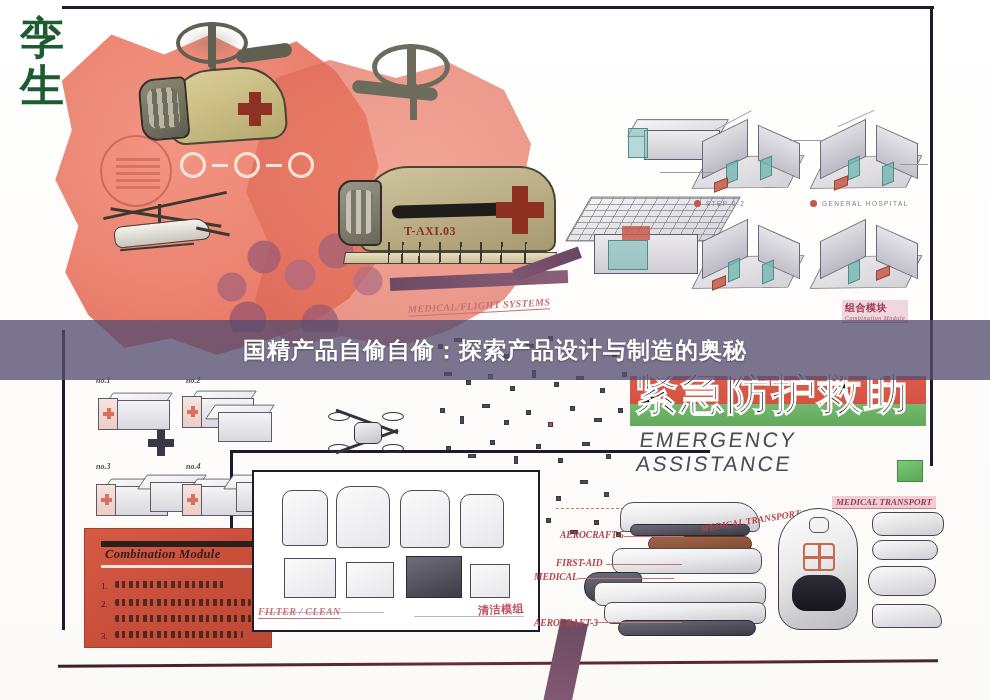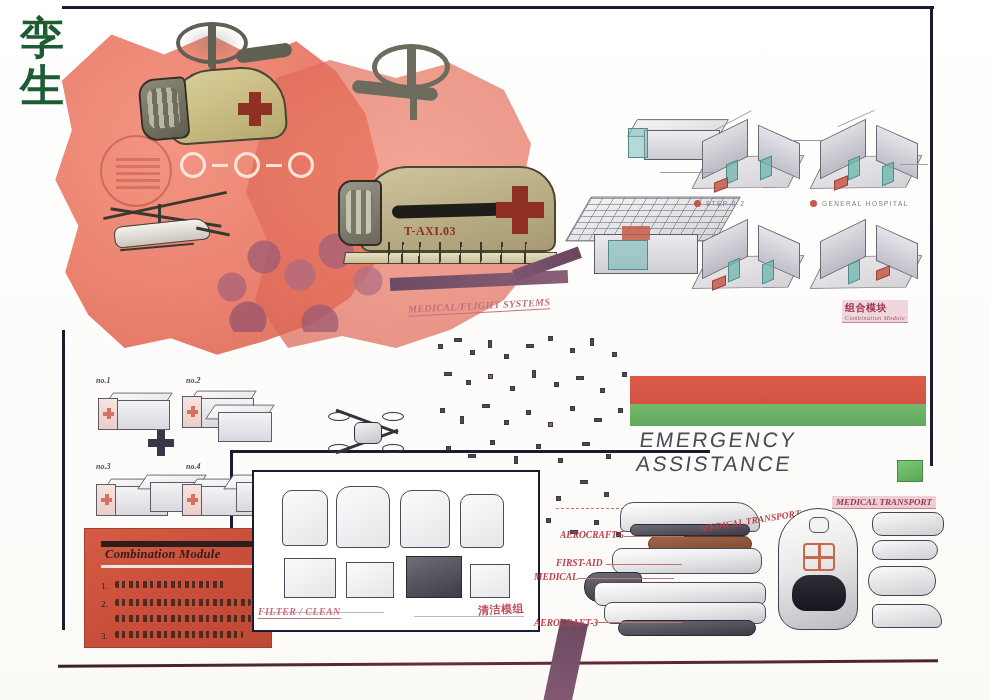--- a/index.html
+++ b/index.html
@@ -817,20 +817,21 @@
       <div class="nd" style="left:116px;top:188px;"></div>
       <div class="nd w" style="left:140px;top:200px;"></div>
       <div class="nd" style="left:164px;top:190px;"></div>
       <div class="nd" style="left:186px;top:202px;"></div>
     </div>
     <div class="dash-h" style="left:556px; top:508px; width:98px;"></div>
 
     <div class="emerg">
       <div class="stripe-red"></div>
       <div class="stripe-green"></div>
+      <div class="cn">紧急防护救助</div>
       <div class="en">EMERGENCY ASSISTANCE</div>
     </div>
     <div class="green-chip"></div>
 
     <div class="note-red">
       <div class="bar"></div>
       <div class="ttl">Combination Module</div>
       <div class="bar2"></div>
       <div class="hw-num" style="left:16px; top:52px;">1.</div>
       <div class="hw-line" style="left:30px; top:52px; width:112px;"></div>
@@ -888,14 +889,17 @@
     </div>
     <div class="veh-side" style="left:872px; top:512px; width:72px; height:24px;"></div>
     <div class="veh-side" style="left:872px; top:540px; width:66px; height:20px;"></div>
     <div class="veh-side" style="left:868px; top:566px; width:68px; height:30px; border-radius:14px;"></div>
     <div class="veh-side" style="left:872px; top:604px; width:70px; height:24px; border-radius:6px 18px 6px 6px;"></div>
 
   </div>
 
   <div class="vtitle">孪生</div>
 
+  <div class="caption-band">
+    <div class="txt">国精产品自偷自偷：探索产品设计与制造的奥秘</div>
+  </div>
 
 </div>
 
 </body></html>

